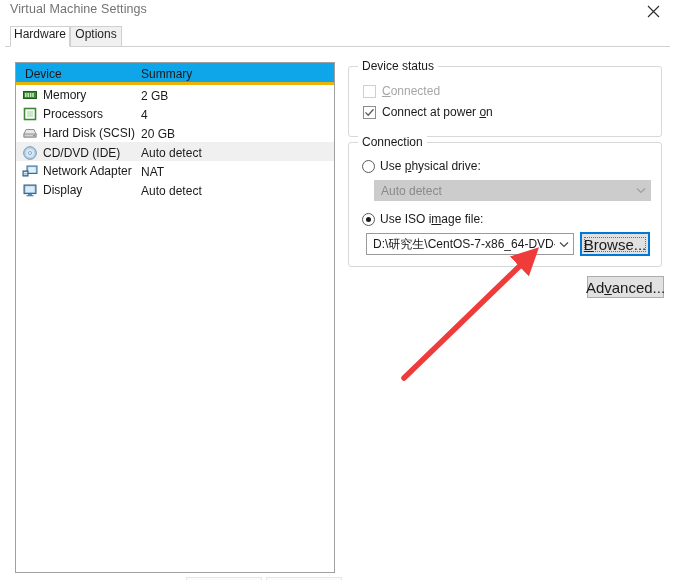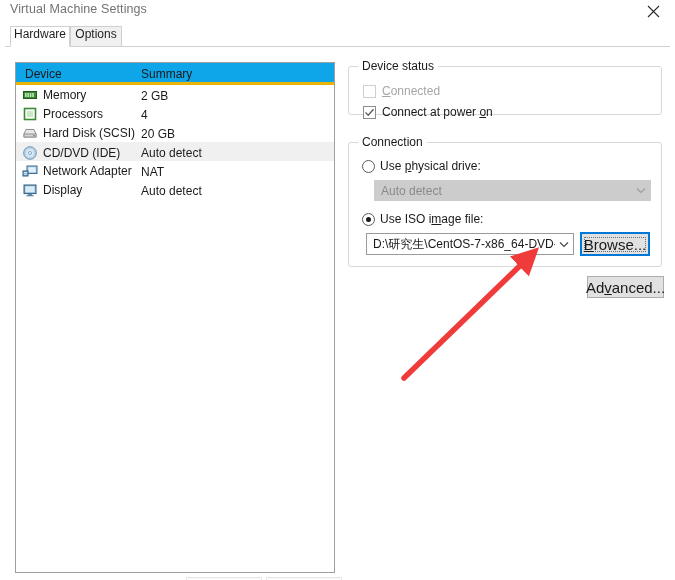--- a/index.html
+++ b/index.html
@@ -100,21 +100,21 @@
     box-sizing: border-box;
     border: 1px solid #d8d8d8;
     border-radius: 3px;
     background: #ffffff;
   }
   .group-title {
     position: absolute; top: -8px; left: 9px;
     background: #ffffff; padding: 0 4px;
     font-size: 12px; color: #1a1a1a; white-space: nowrap;
   }
-  #gb-device-status { left: 348px; top: 66px; width: 314px; height: 49px; }
+  #gb-device-status { left: 348px; top: 66px; width: 314px; height: 71px; }
   #gb-connection    { left: 348px; top: 142px; width: 314px; height: 125px; }
 
   
   .checkrow {
     position: absolute; display: flex; align-items: center; gap: 6px;
     cursor: default;
   }
   .cbox {
     width: 13px; height: 13px; box-sizing: border-box;
     border: 1px solid #8c8c8c; background: #ffffff;

